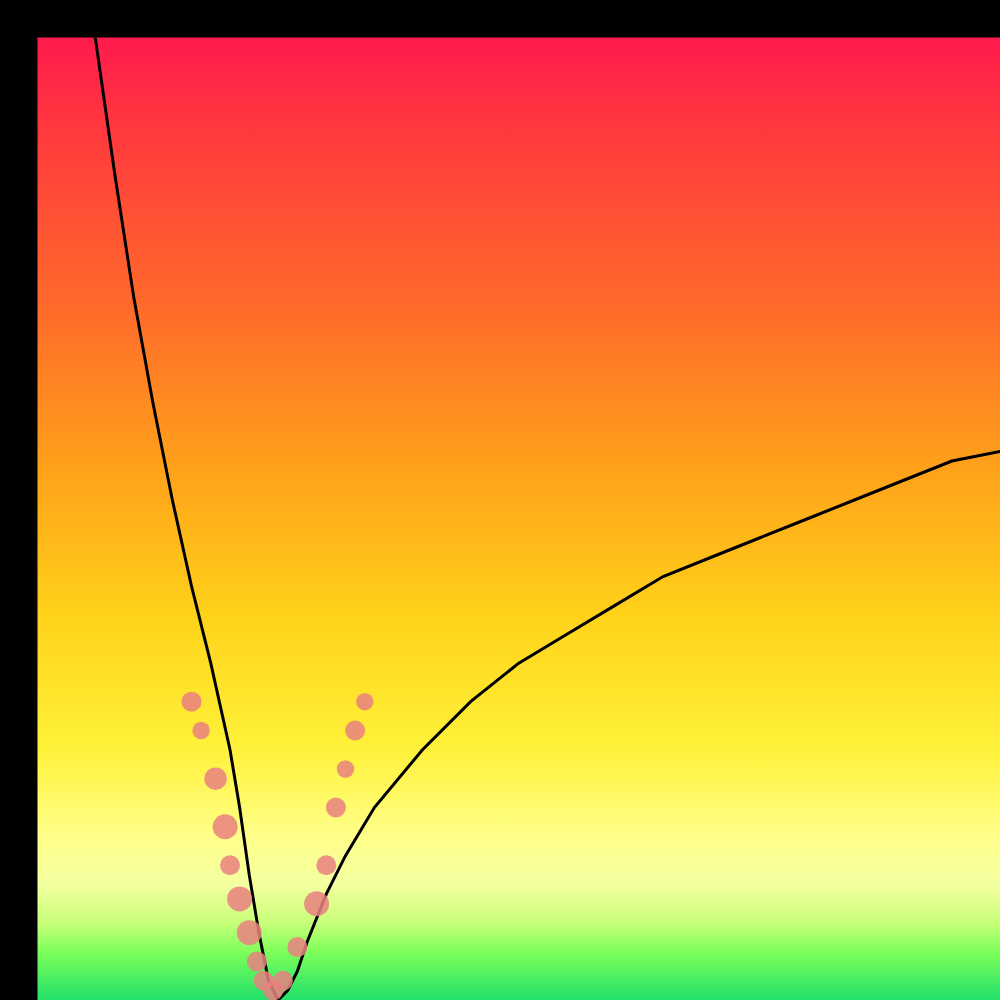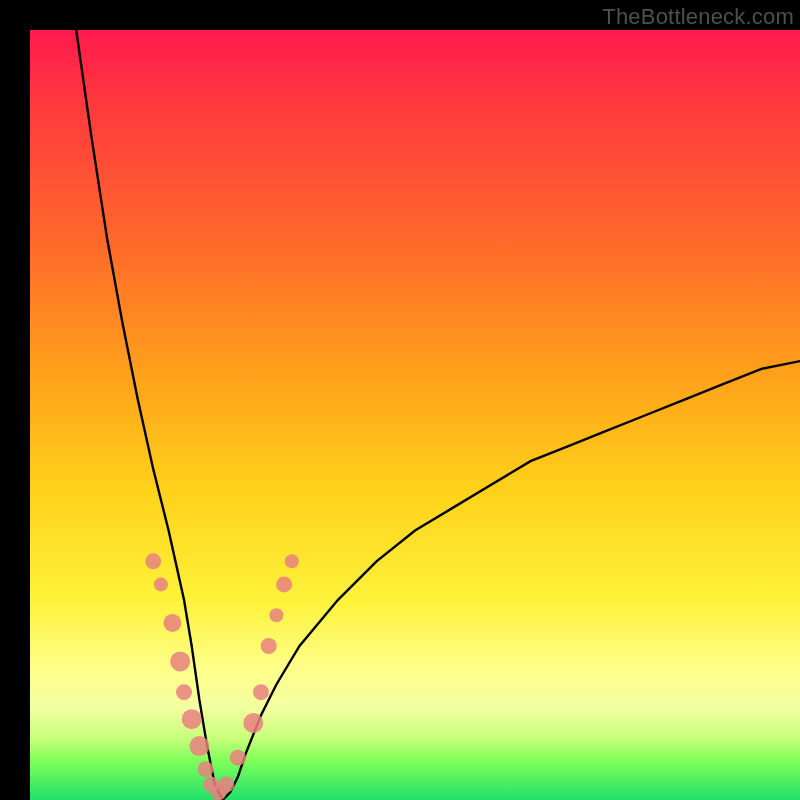--- a/index.html
+++ b/index.html
@@ -79,14 +79,13 @@
           <circle cx="207.90" cy="727.65" r="8" fill="#e98080" fill-opacity="0.85" stroke="#d86a6a" stroke-width="0"></circle>
           <circle cx="223.30" cy="693.00" r="10" fill="#e98080" fill-opacity="0.85" stroke="#d86a6a" stroke-width="0"></circle>
           <circle cx="231.00" cy="662.20" r="8" fill="#e98080" fill-opacity="0.85" stroke="#d86a6a" stroke-width="0"></circle>
           <circle cx="238.70" cy="616.00" r="8" fill="#e98080" fill-opacity="0.85" stroke="#d86a6a" stroke-width="0"></circle>
           <circle cx="246.40" cy="585.20" r="7" fill="#e98080" fill-opacity="0.85" stroke="#d86a6a" stroke-width="0"></circle>
           <circle cx="254.10" cy="554.40" r="8" fill="#e98080" fill-opacity="0.85" stroke="#d86a6a" stroke-width="0"></circle>
           <circle cx="261.80" cy="531.30" r="7" fill="#e98080" fill-opacity="0.85" stroke="#d86a6a" stroke-width="0"></circle>
         </g>
     </svg>
   </div>
-  <div class="watermark">TheBottleneck.com</div>
 </div>
 
 </body></html>

